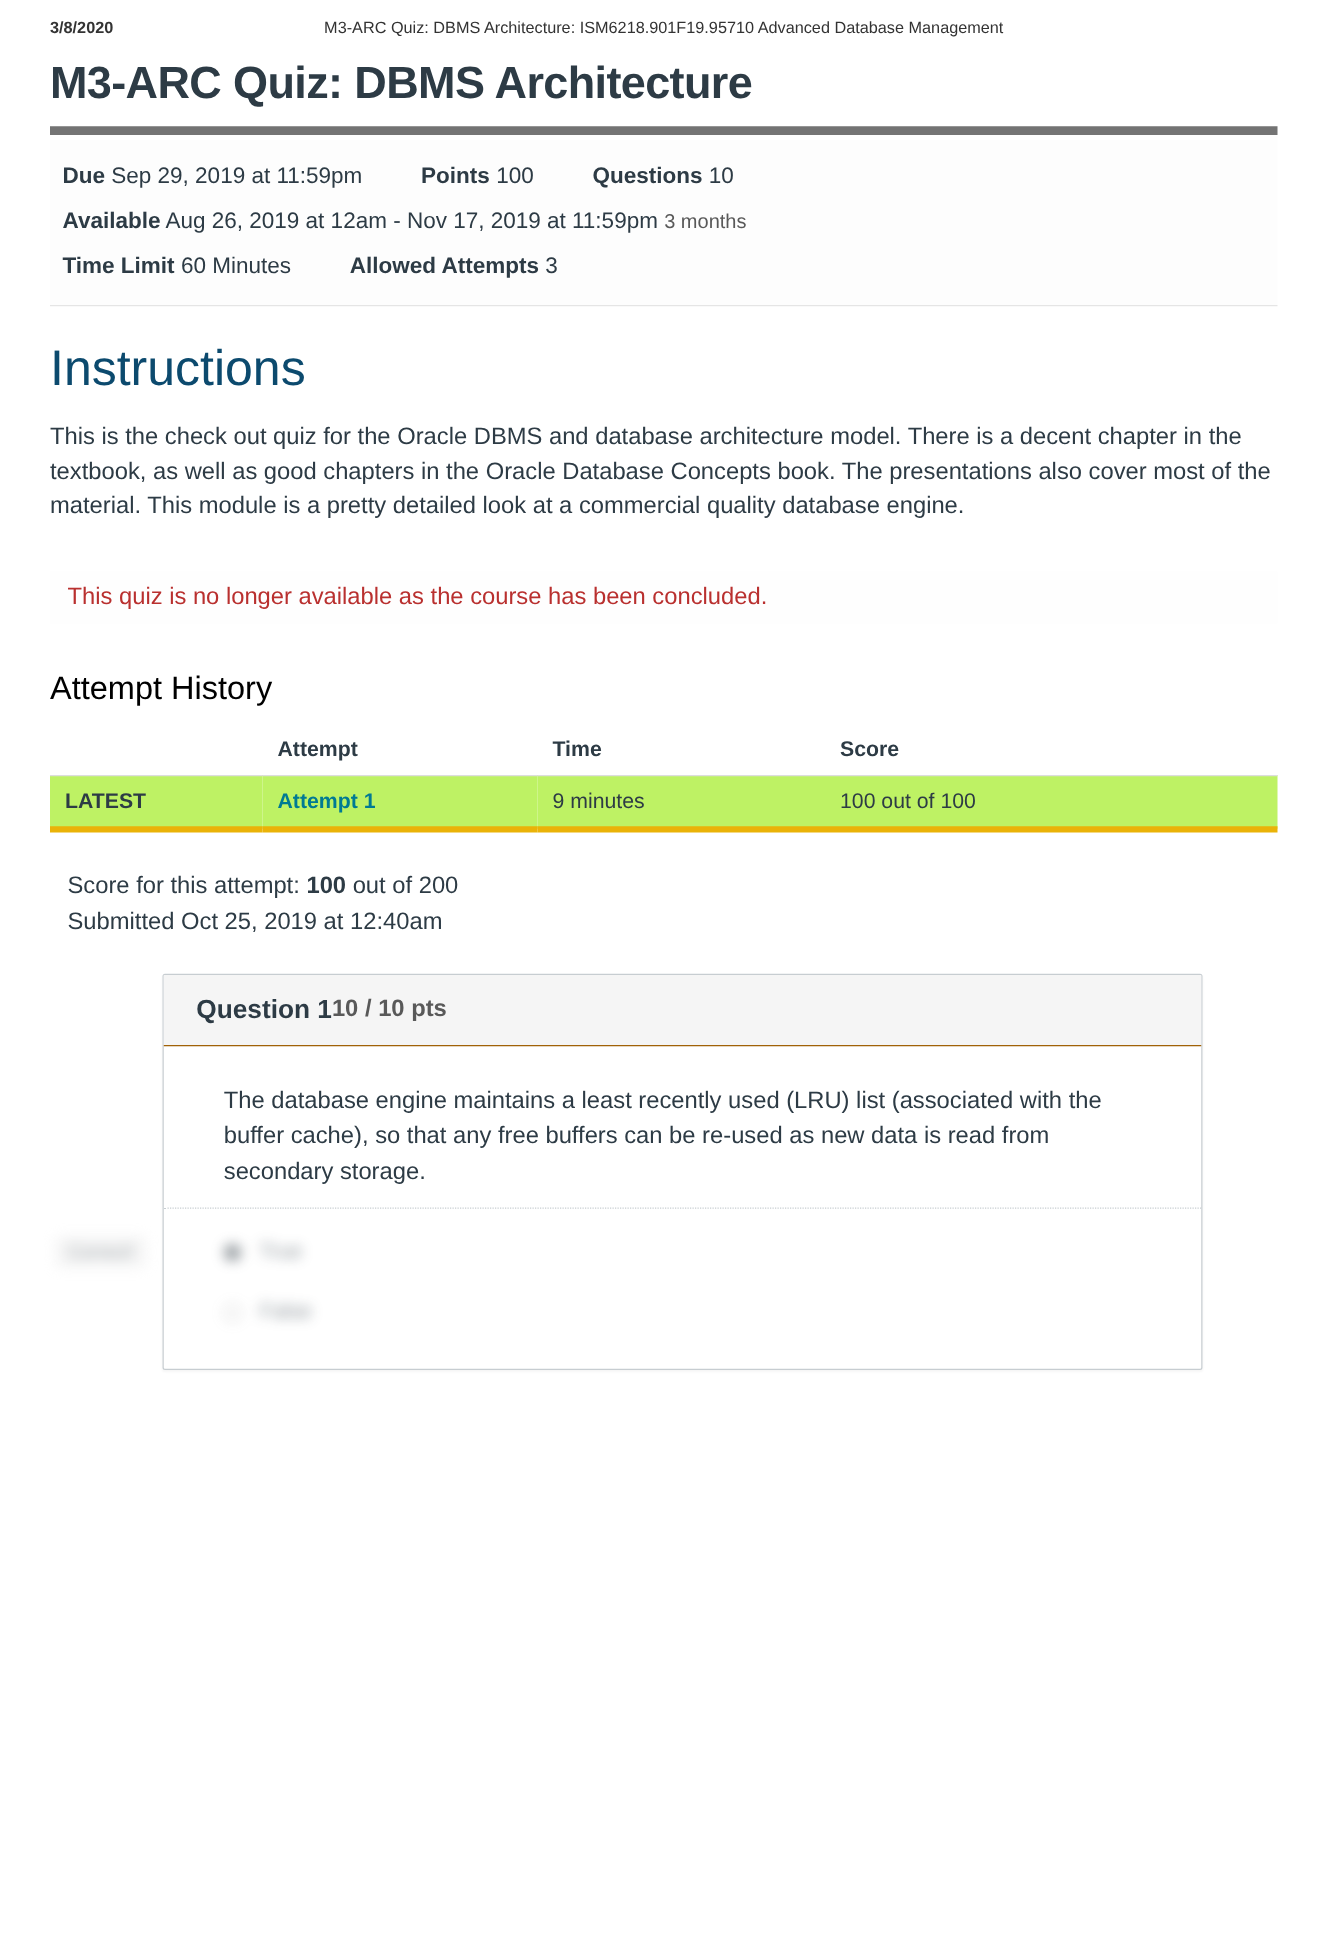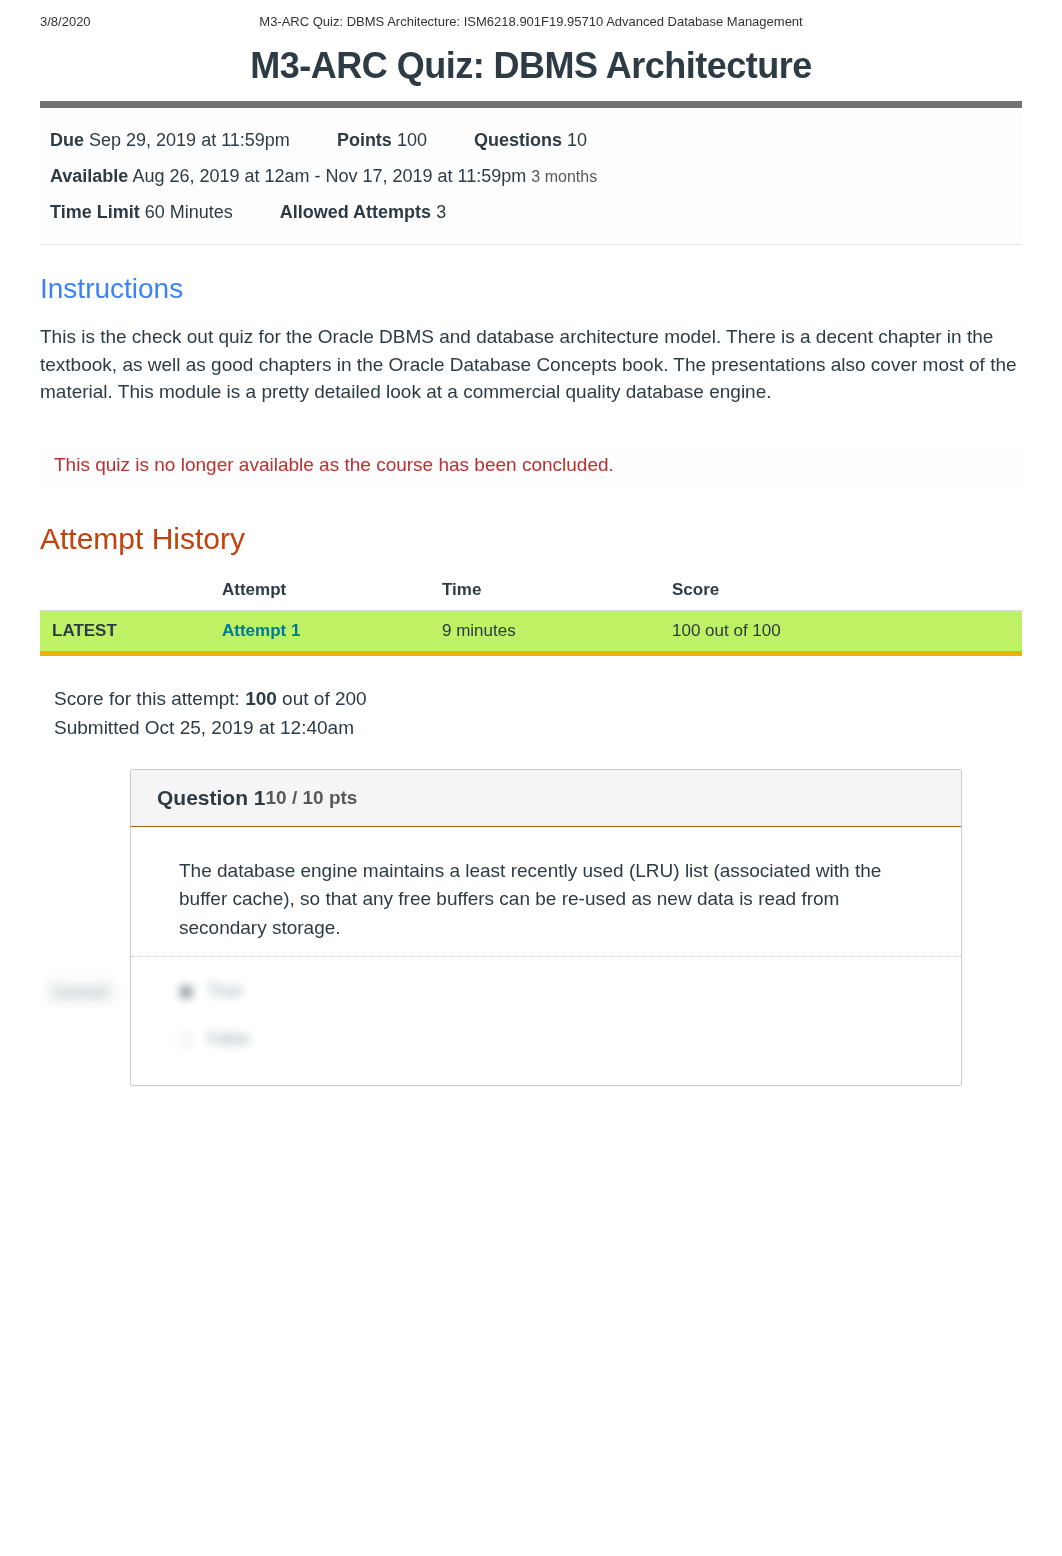--- a/index.html
+++ b/index.html
@@ -12,64 +12,63 @@
   }
   .print-header {
     display: flex;
     justify-content: space-between;
     font-size: 13px;
     color: #333;
     padding: 14px 0 10px 0;
     font-family: Arial, sans-serif;
   }
   .print-header .center { text-align: center; flex: 1; }
-  .print-header .left { width: 100px; text-align: left; }
+  .print-header .left { width: 100px; text-align: left; font-weight: bold; }
   h1.page-title {
     font-size: 36px;
     font-weight: 700;
     color: #2d3b45;
     margin: 6px 0 14px 0;
     letter-spacing: -0.5px;
-    text-align: center;
   }
   .quiz-meta-block {
     border-top: 7px solid #737373;
     border-bottom: 1px solid #e5e5e5;
     background: #fdfdfd;
     padding: 14px 10px;
     font-size: 18px;
     line-height: 2;
   }
   .quiz-meta-block .row { display: block; }
   .quiz-meta-block .meta-item { display: inline-block; margin-right: 42px; }
   .quiz-meta-block b { font-weight: 700; }
   .quiz-meta-block .months { color: #595959; font-size: 16px; }
   h2.instructions-title {
-    font-size: 28px;
+    font-size: 40px;
     font-weight: 400;
     margin: 28px 0 18px 0;
-    color: #3b82f6;
+    color: #0c4a6e;
   }
   .instructions-text {
     font-size: 19px;
     line-height: 1.45;
     color: #2d3b45;
   }
   .alert {
     margin: 38px 0 34px 0;
     padding: 10px 14px;
     font-size: 19px;
     color: #b9302f;
     background: #fefefe;
   }
   h3.attempt-history-title {
-    font-size: 30px;
+    font-size: 26px;
     font-weight: 400;
     margin: 36px 0 14px 0;
-    color: #c2410c;
+    color: #000000;
   }
   table.attempts {
     width: 100%;
     border-collapse: collapse;
     font-size: 17px;
   }
   table.attempts th {
     text-align: left;
     font-weight: 700;
     padding: 10px 12px;

